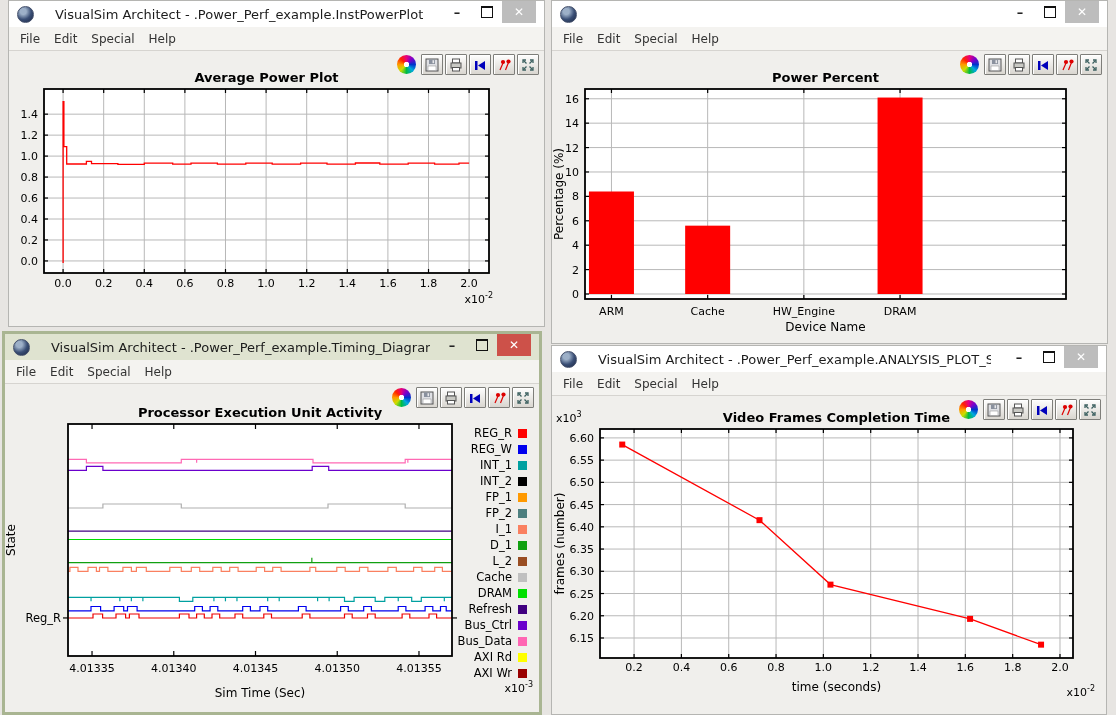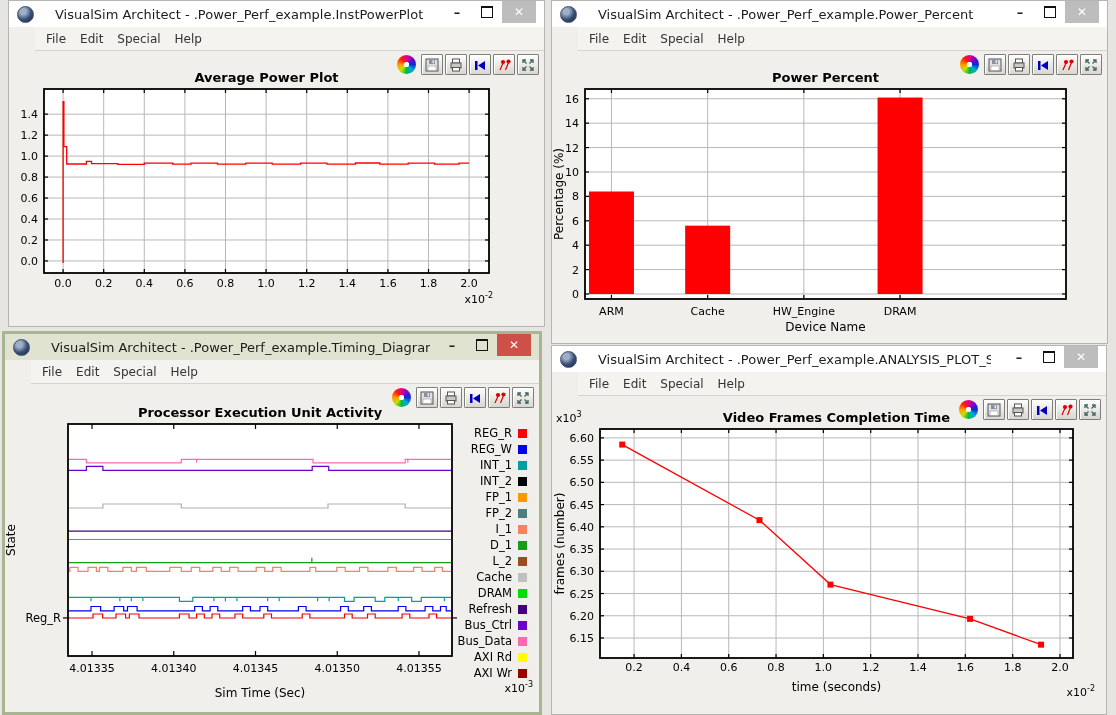--- a/index.html
+++ b/index.html
@@ -32,21 +32,21 @@
     width:30px;height:22px;display:flex;align-items:center;justify-content:center;
     font-size:13px;color:#222;cursor:default;
   }
   .cbtn.min{font-weight:bold;padding-bottom:4px}
   .maxglyph{width:10px;height:9px;border:1px solid #111;border-top:2px solid #111;display:block}
   .cbtn.close{width:34px;background:#bdbdbd;color:#fff;font-size:12px;font-weight:bold}
   .active .cbtn.close{background:#cd5149;}
   .menubar{
     height:23px;background:#f4f3f0;border-bottom:1px solid #d6d4d0;
     display:flex;align-items:center;padding-left:4px;
-    font-size:12px;color:#333;margin-left:26px;
+    font-size:12px;color:#333;
   }
   .menu-item{padding:2px 7px;}
   .content{position:absolute;left:0;right:0;top:50px;bottom:0;}
   .toolbar{
     position:absolute;top:3px;right:5px;display:flex;align-items:center;gap:2px;z-index:5;
   }
   .palette{
     width:19px;height:19px;border-radius:50%;margin-right:3px;
     background:
       radial-gradient(circle at 50% 50%, #ffffff 0 2.5px, rgba(255,255,255,0) 3px),
@@ -210,21 +210,20 @@
         <text x="29" y="67.16239316239316" text-anchor="end" font-size="11" fill="#000">1.4</text>
         <text x="484" y="252" text-anchor="end" font-size="11" fill="#000">x10<tspan dy="-5" font-size="8">-2</tspan></text>
         <text x="257.5" y="31" text-anchor="middle" font-size="13" fill="#000" font-weight="bold">Average Power Plot</text>
       </svg>
   </div>
 </div>
 
 <div class="win" style="left:551px;top:0;width:557px;height:344px">
   <div class="titlebar">
     <span class="appicon"></span>
-    <span class="title">VisualSim Architect - .Power_Perf_example.Power_Percent</span>
     <span class="caption-btns">
       <span class="cbtn min">–</span>
       <span class="cbtn max">
           <span class="maxglyph"></span>
         </span>
       <span class="cbtn close">✕</span>
     </span>
   </div>
   <div class="menubar">
     <span class="menu-item">File</span>

